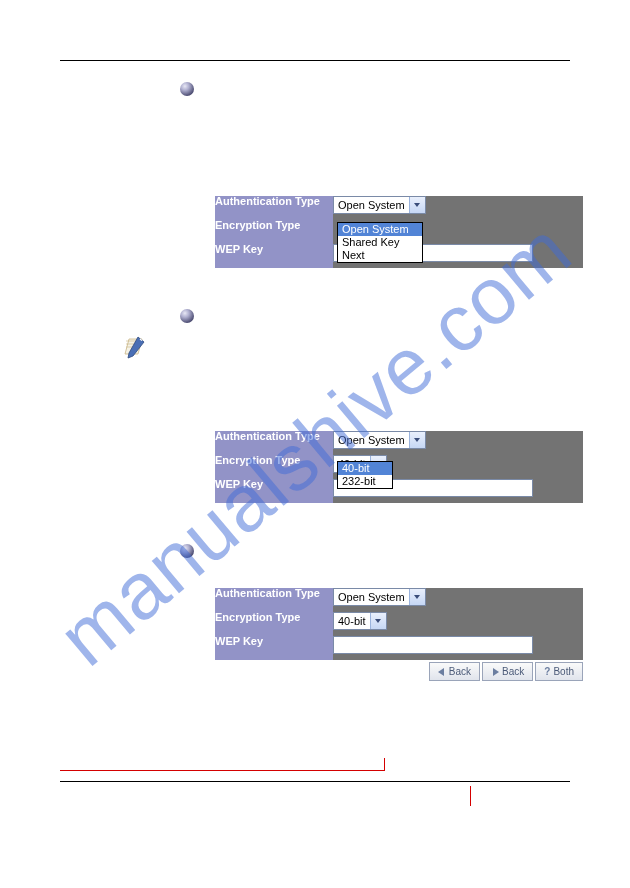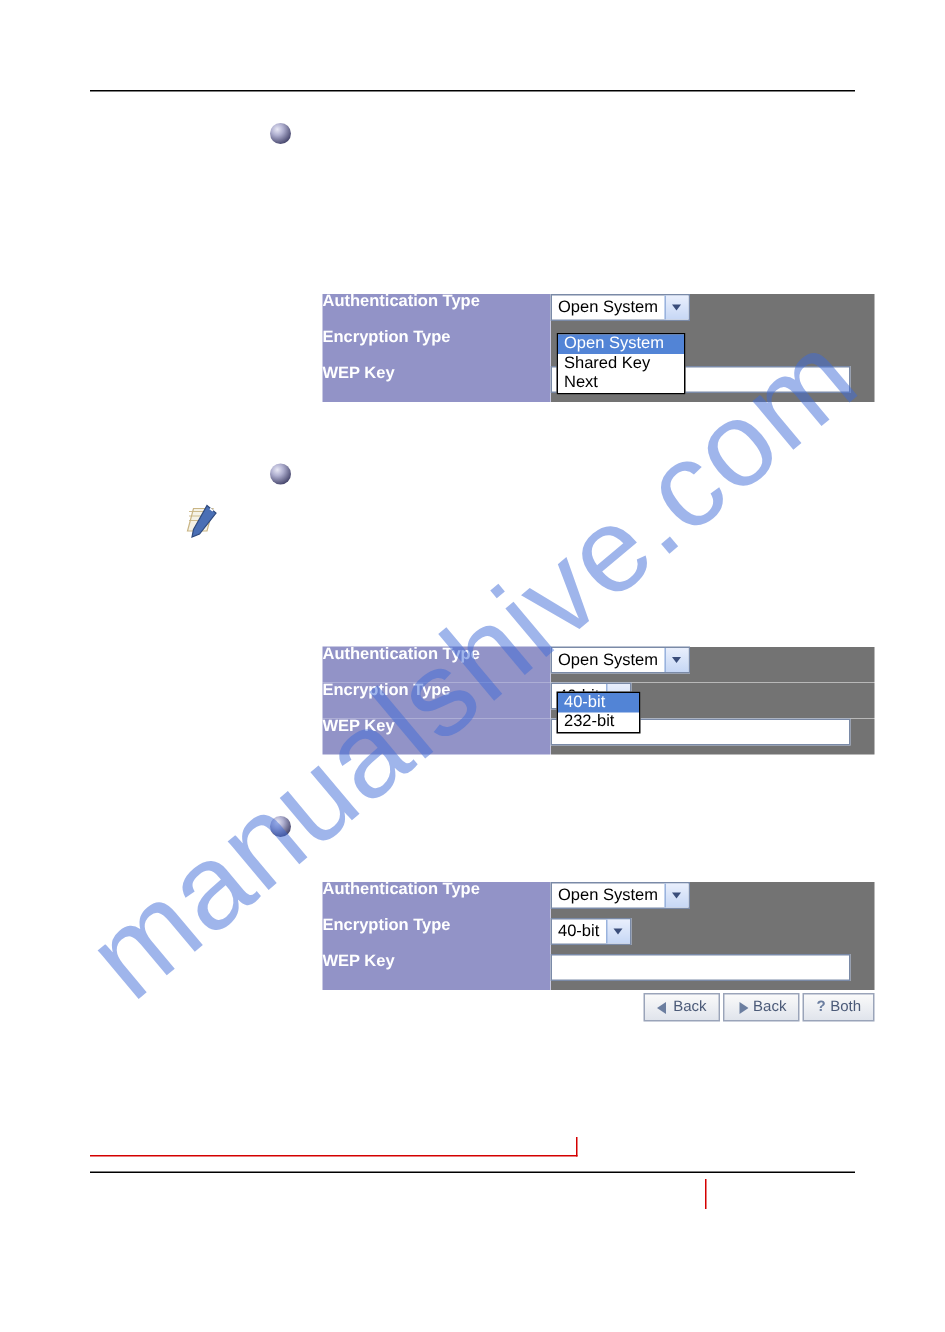--- a/index.html
+++ b/index.html
@@ -61,21 +61,21 @@
     }
     .cfg-table td {
       padding: 0;
       vertical-align: top;
     }
     .label-cell {
       background: #9293c7;
       color: #fff;
       font-weight: bold;
       padding: 5px 6px;
-      width: 152px;
+      width: 118px;
       height: 24px;
     }
     .control-cell {
       background: #737373;
       padding: 3px 4px;
       position: relative;
     }
     .selectbox {
       display: inline-flex;
       align-items: center;

